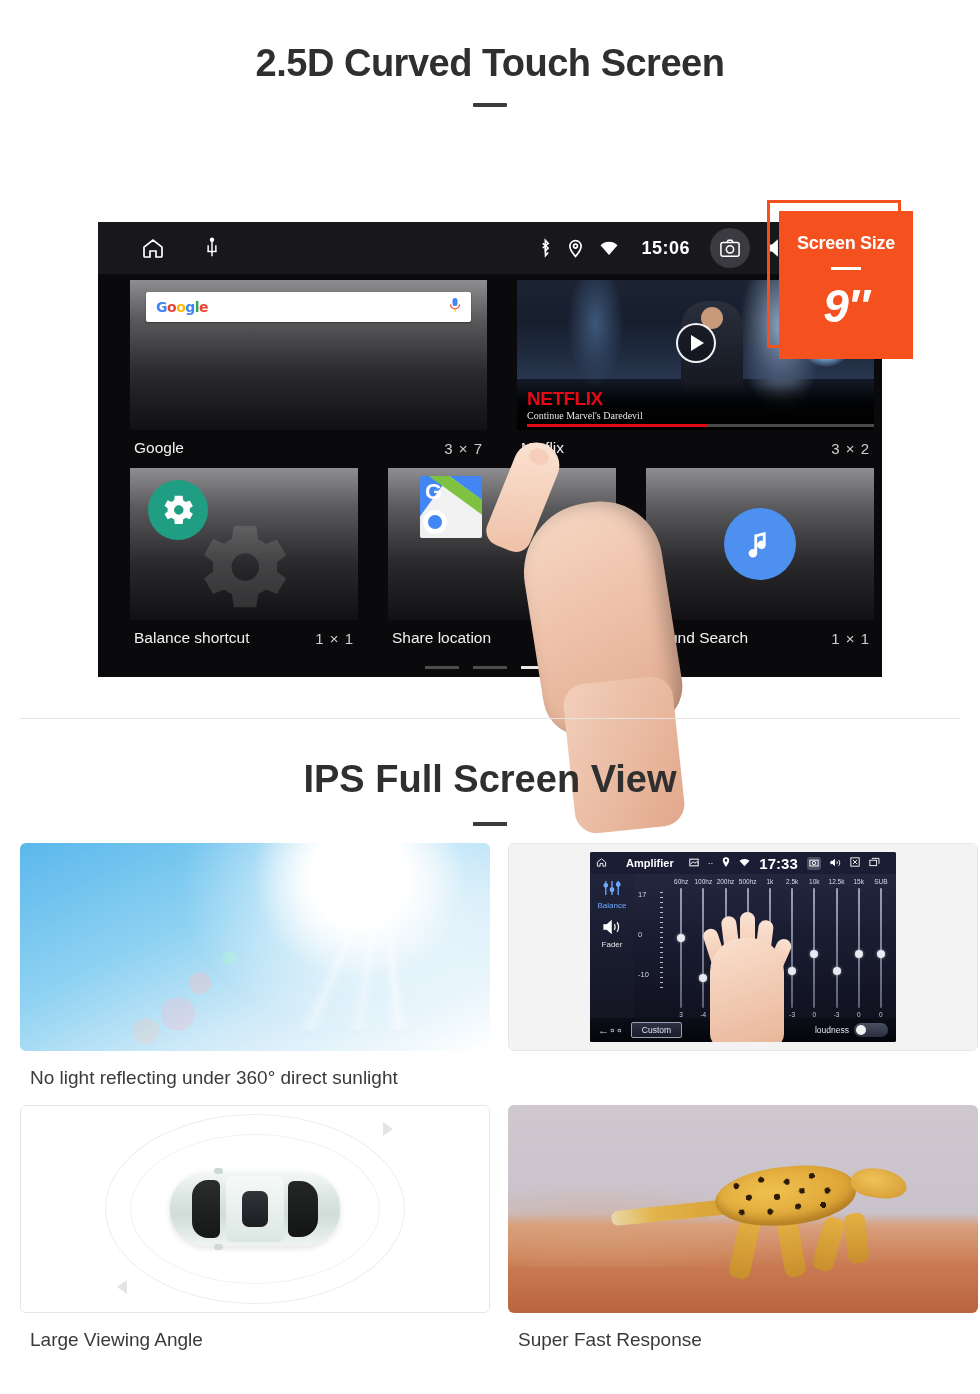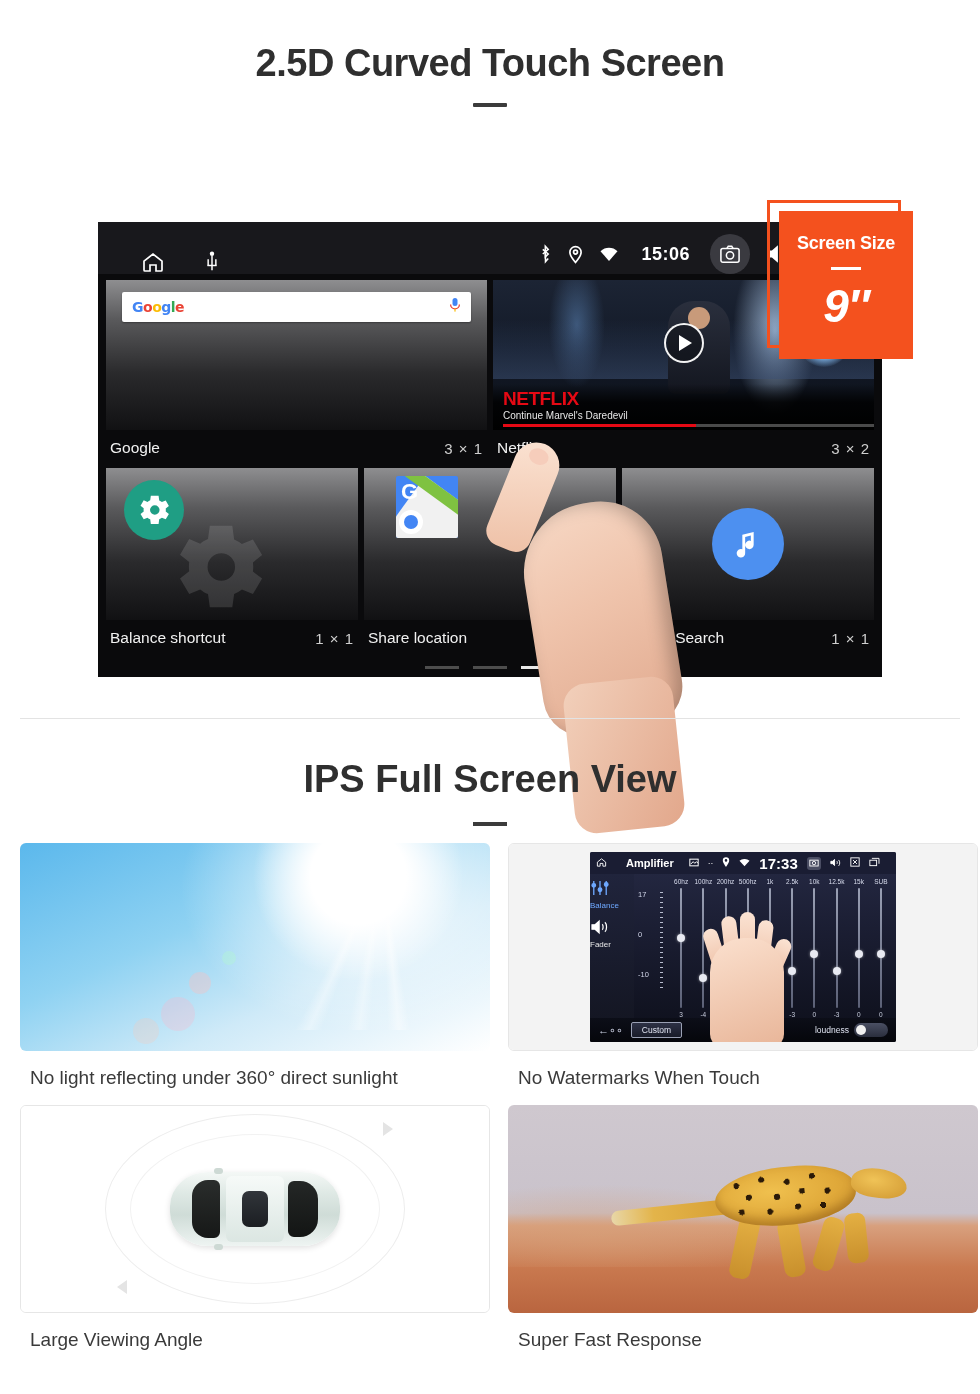--- a/index.html
+++ b/index.html
@@ -37,39 +37,39 @@
     width: 784px; height: 455px;
   }
   .android {
     position: absolute; inset: 0;
     background: #0a0a0c;
     overflow: hidden;
   }
   .statusbar {
     position: relative; height: 52px;
     background: #18181c;
-    display: flex; align-items: flex-end;
+    display: flex; align-items: center;
     padding: 0 14px;
     color: #fff;
   }
   .sb-left { display: flex; align-items: center; gap: 38px; padding-left: 28px; }
   .sb-right { margin-left: auto; display: flex; align-items: center; gap: 16px; }
   .sb-icn { display: inline-flex; align-items: center; justify-content: center; }
   .sb-time { font-size: 18px; font-weight: bold; letter-spacing: .5px; margin: 0 4px 0 6px; }
   .sb-pill {
     width: 40px; height: 40px; border-radius: 20px;
     background: #3a3a40; display: flex; align-items: center; justify-content: center;
   }
 
   .grid {
     position: relative;
     padding: 6px 8px 0 8px;
   }
   .wrow { display: flex; gap: 6px; }
-  .wcell { flex: 1; }
+  .wcell { flex: 1; margin-left: 24px; }
   .wthumb {
     position: relative; height: 150px;
     background: linear-gradient(180deg, #8e8e90 0%, #5a5a5c 26%, #2a2a2c 62%, #111113 100%);
     display: flex; align-items: center; justify-content: center;
     overflow: hidden;
   }
   .wthumb.short { height: 152px; }
   .wlabel {
     display: flex; justify-content: space-between; align-items: center;
     padding: 9px 4px 11px 4px;
@@ -129,21 +129,21 @@
   .nfx-bar{
     position:absolute; left:0; right:0; bottom:0; height:46px;
     background: linear-gradient(180deg, rgba(0,0,0,0), rgba(0,0,0,.82) 40%, #000 100%);
     padding: 0 10px;
   }
   .nfx-logo{
     position:absolute; left:10px; bottom:20px;
     color:#E50914; font-size:19px; font-weight:bold; letter-spacing:-0.5px;
     font-family:"Liberation Sans", sans-serif;
   }
-  .nfx-sub{ position:absolute; left:10px; bottom:9px; color:#e6e6e6; font-size:10px; }
+  .nfx-sub{ position:absolute; left:10px; bottom:9px; color:#e6e6e6; font-size:10px;font-family:Liberation Serif, serif; }
   .nfx-prog{ position:absolute; left:10px; right:0; bottom:3px; height:3px; background:#4a4a4a; }
   .nfx-prog i{ display:block; height:100%; width:52%; background:#E50914; }
 
   
   .gal { position: relative; width: 150px; height: 112px; }
   .gal .ph {
     position: absolute; border: 4px solid #fff; box-shadow: 0 1px 3px rgba(0,0,0,.6);
   }
   .ph1 { width: 92px; height: 66px; left: 46px; top: 2px; background: linear-gradient(180deg,#5b8fd6,#2a5ea8); }
   .ph2 { width: 94px; height: 70px; left: 34px; top: 12px; background: linear-gradient(180deg,#3e8f5e,#1d6b3c); }
@@ -294,21 +294,21 @@
   }
   .amp-sb{
     height:22px; display:flex; align-items:center; gap:9px; padding:0 6px;
     background:#1a1d33; color:#fff; font-size:8.5px;
   }
   .amp-sb .ttl{ font-weight:bold; font-size:11px; margin-left:10px; margin-right:6px; }
   .amp-sb .time{ font-weight:bold; font-size:15px; }
   .amp-sb .cam{ background:#4a4d63; border-radius:3px; padding:1px 2px; }
   .amp-body{ display:flex; height:168px; }
   .amp-side{
-    width:44px; padding-top:6px; text-align:left;
+    width:44px; padding-top:6px; text-align:center;
     background: linear-gradient(180deg,#20243c,#12141f);
   }
   .amp-side .sideitem{ margin-bottom:9px; }
   .amp-side .lbl{ font-size:8px; margin-top:1px; }
   .amp-side .lbl.sel{ color:#6ea8ff; }
   .amp-side .lbl.off{ color:#e7e7e7; }
   .amp-main{ position:relative; flex:1; }
   .amp-bands{
     position:absolute; left:36px; right:4px; top:4px;
     display:flex; color:#d8dced; font-size:6.5px;
@@ -564,21 +564,21 @@
                   <svg width="12" height="16" viewBox="0 0 12 16">
                     <rect x="3.5" y="1" width="5" height="8" rx="2.5" fill="#4285F4"></rect>
                     <path d="M1.6 7.5a4.4 4.4 0 0 0 8.8 0" fill="none" stroke="#EA4335" stroke-width="1.3"></path>
                     <rect x="5.4" y="11.6" width="1.2" height="3" fill="#FBBC05"></rect>
                   </svg>
                 </span>
               </div>
             </div>
             <div class="wlabel">
               <span>Google</span>
-              <span class="wsize">3 × 1</span>
+              <span class="wsize">3 × 7</span>
             </div>
           </div>
 
           <div class="wcell">
             <div class="wthumb">
               <div class="nfx">
                 <div class="nfx-art"></div>
                 <div class="nfx-street"></div>
                 <div class="nfx-glow"></div>
                 <div class="nfx-fig"></div>
@@ -871,21 +871,20 @@
                 <div class="fg fg1"></div>
                   <div class="fg fg2"></div>
                   <div class="fg fg3"></div>
                 <div class="fg fg4"></div>
                   <div class="fg fg5"></div>
                 <div class="palm"></div>
               </div>
             </div>
           </div>
         </div>
-        <div class="card-cap">No Watermarks When Touch</div>
       </div>
     </div>
 
     <div class="crow">
       <div class="card">
         <div class="card-img framed">
           <div class="carwrap">
             <div class="orbit"></div>
             <div class="orbit2"></div>
             <div class="arrow a-top"></div>

